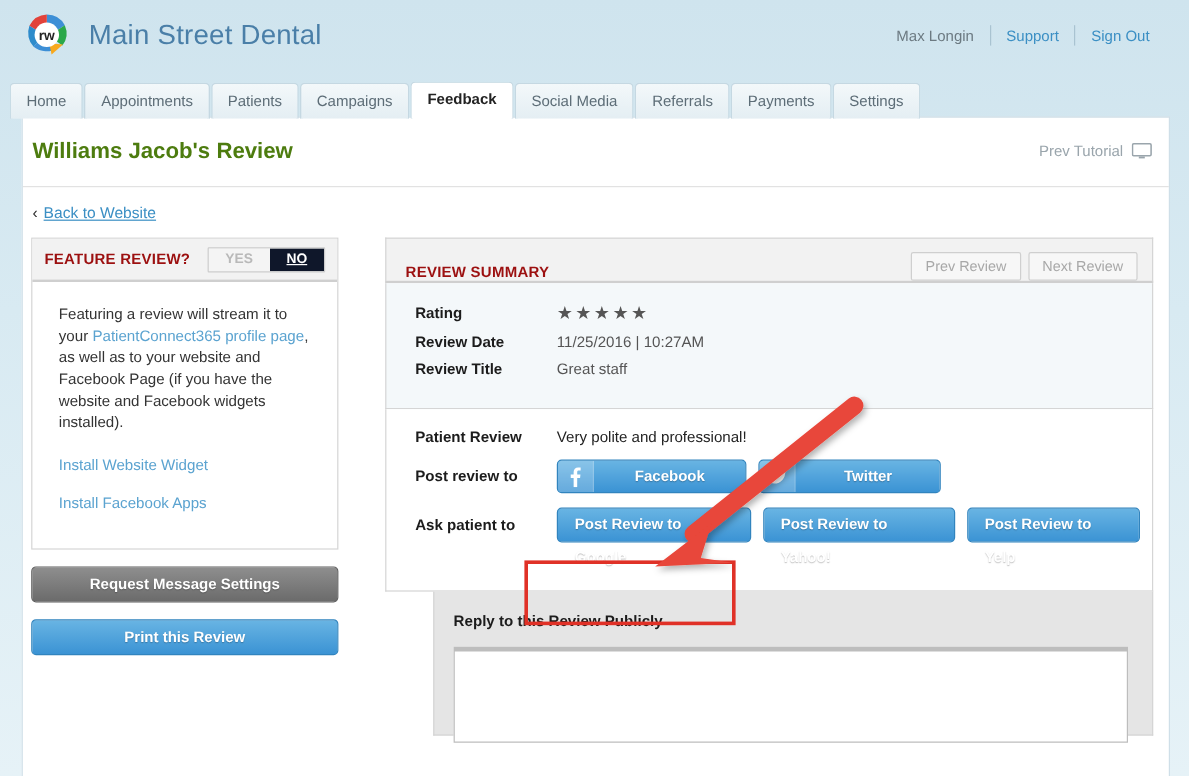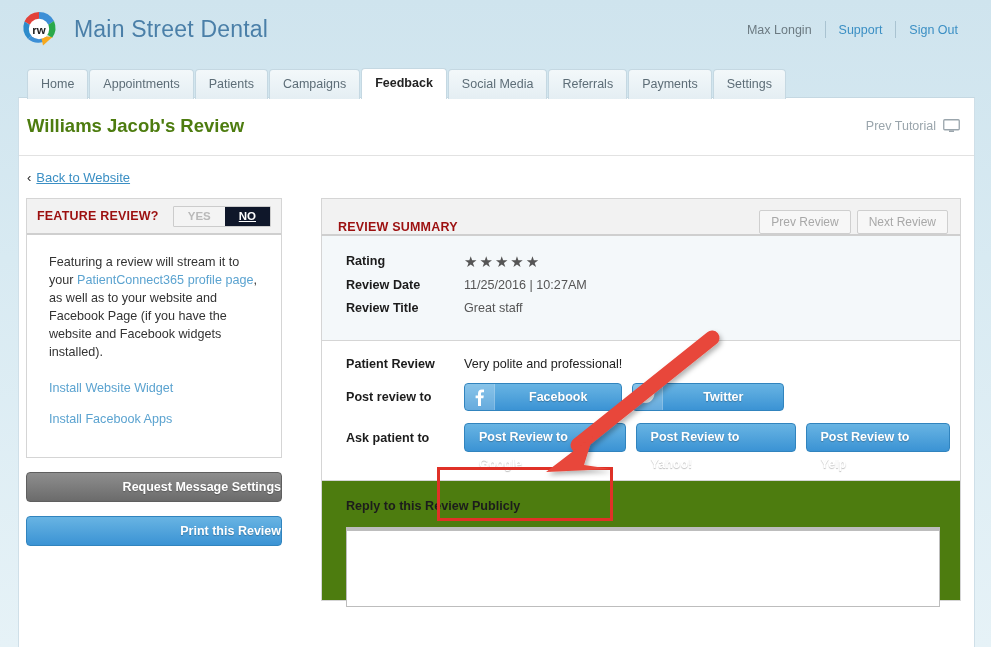--- a/index.html
+++ b/index.html
@@ -63,21 +63,21 @@
   }
   .header-links a {
     color: #3b8fc4;
     text-decoration: none;
     padding: 0 13px;
   }
 
   
   .tabbar {
     position: absolute;
-    left: 27px; top: 68px;
+    left: 8px; top: 68px;
     display: flex;
     align-items: flex-end;
     z-index: 5;
   }
   .tab {
     font-size: 12.5px;
     color: #5d6d77;
     background: linear-gradient(180deg,#f3f8fa 0%, #e4eef3 100%);
     border: 1px solid #c5d8e2;
     border-bottom: none;
@@ -226,21 +226,21 @@
   .side-btn {
     display: block;
     width: 100%;
     margin-top: 14px;
     height: 30px;
     border-radius: 4px;
     border: 1px solid;
     font-size: 12.5px;
     font-weight: bold;
     color: #ffffff;
-    text-align: right;
+    text-align: center;
     line-height: 28px;
     cursor: pointer;
     text-shadow: 0 1px 1px rgba(0,0,0,.25);
   }
   .btn-gray {
     background: linear-gradient(180deg,#8e8e8e 0%, #6b6b6b 100%);
     border-color: #5f5f5f;
   }
   .btn-blue {
     background: linear-gradient(180deg,#68b4e3 0%, #3b93d4 100%);
@@ -300,21 +300,21 @@
   }
   .srow .val { color: #555; }
   .stars { color: #f5a93d; font-size: 15px; letter-spacing: 2px; line-height: 15px; }
   .review-date { color: #6a6a6a; }
   .review-title { color: #333; }
   .social-section {
     background: #ffffff;
     border-left: 1px solid #d5d5d5;
     border-right: 1px solid #d5d5d5;
     border-bottom: 1px solid #d5d5d5;
-    padding: 16px 0 16px 0;
+    padding: 16px 0 28px 0;
   }
   .srow2 {
     display: flex;
     align-items: center;
     padding: 0 0 0 24px;
     margin-bottom: 12px;
     font-size: 12.6px;
   }
   .srow2 .lab {
     width: 118px;
@@ -374,25 +374,26 @@
     position: absolute;
     left: 437px; top: 467px;
     width: 176px; height: 54px;
     border: 3px solid #e03127;
     pointer-events: none;
     z-index: 40;
   }
 
   
   .reply-section {
-    background: #4d7c0f;
+    background: #e5e5e5;
     border: 1px solid #d5d5d5;
     border-top: none;
-    padding: 18px 20px 0 24px;
+    padding: 18px 20px 0 16px;
     height: 120px;
+    margin-left: 40px;
   }
   .reply-label {
     font-size: 12.6px;
     font-weight: bold;
     color: #1c1c1c;
     margin-bottom: 14px;
   }
   .reply-box {
     background: #fff;
     border: 1px solid #bdbdbd;

